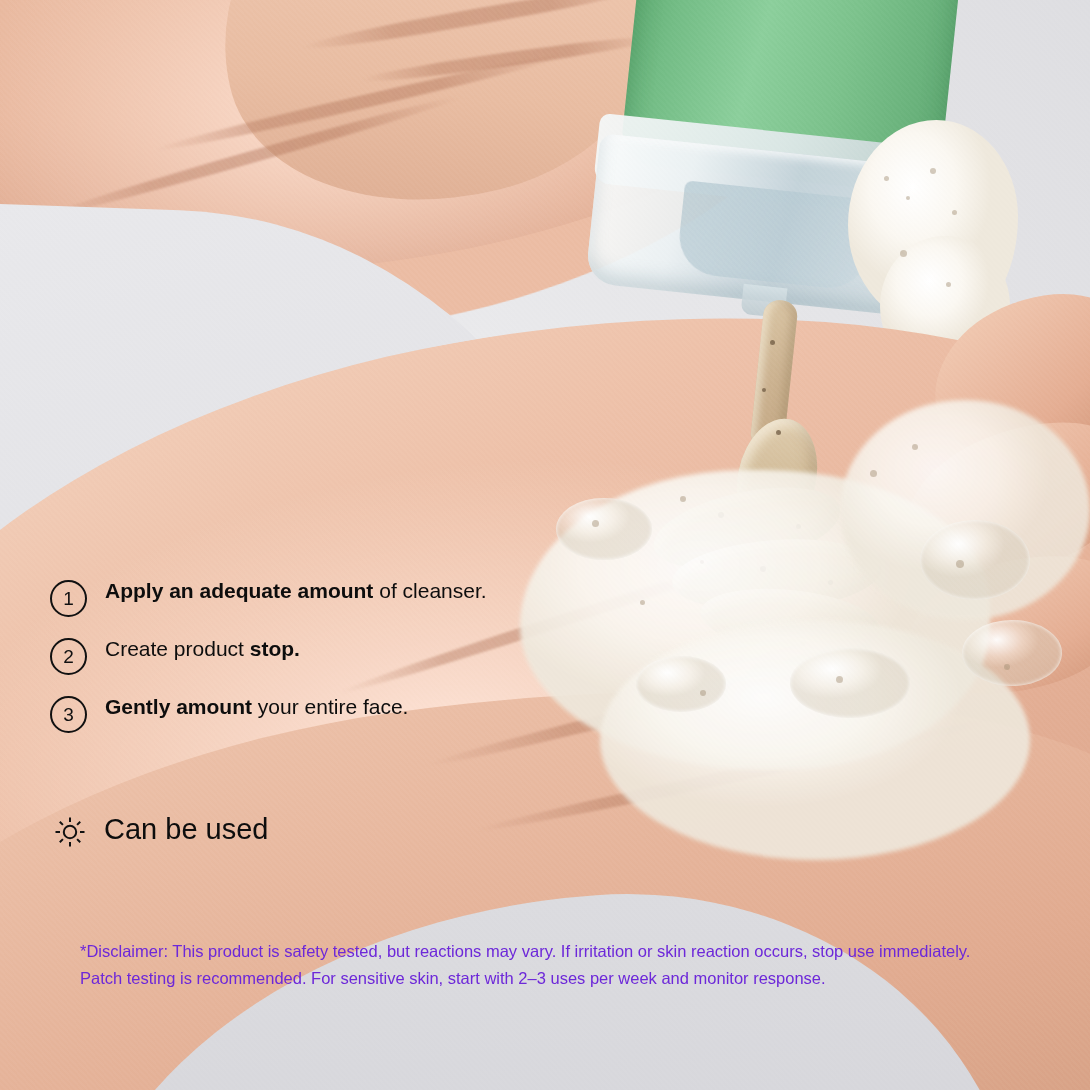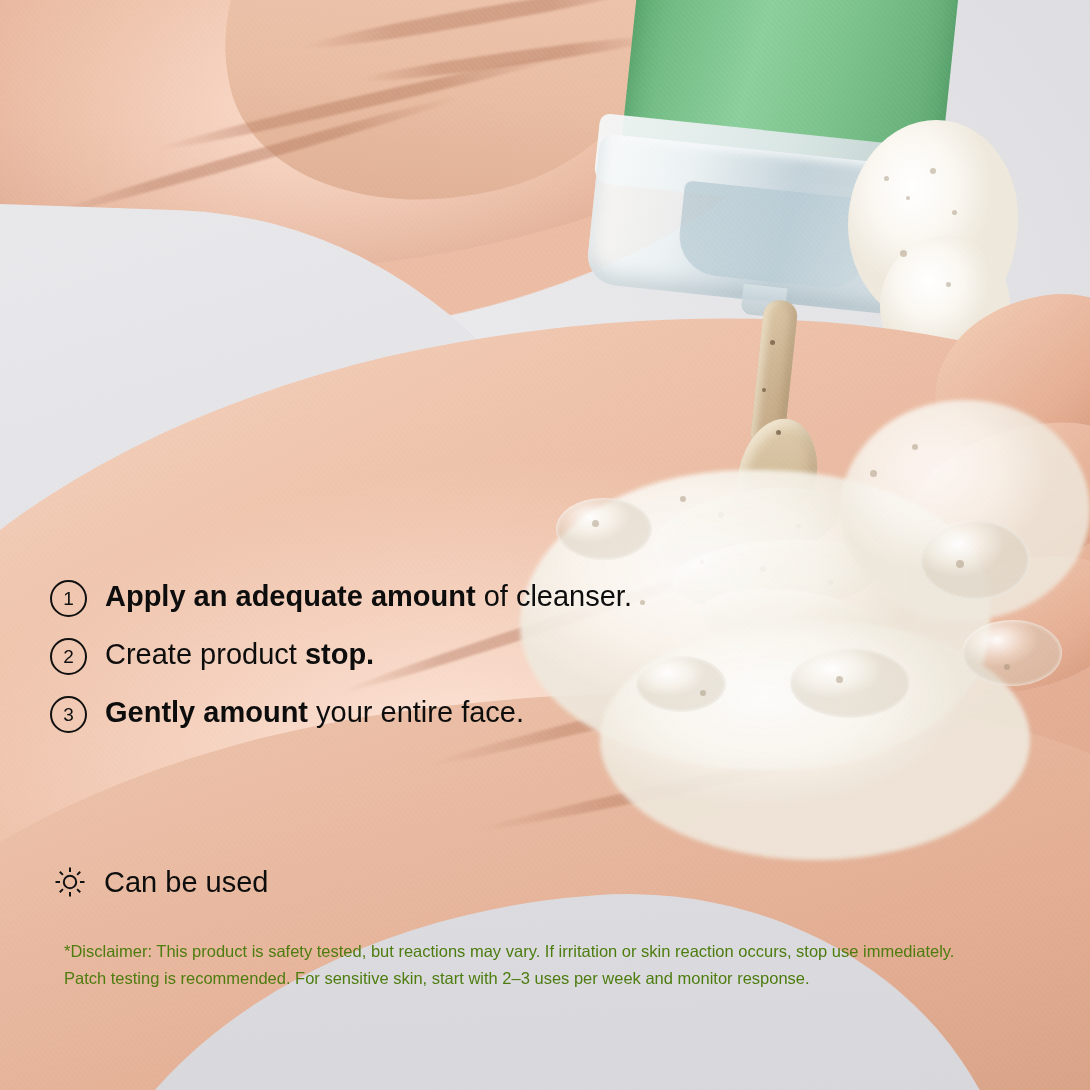--- a/index.html
+++ b/index.html
@@ -220,51 +220,51 @@
     width:33px;height:33px;
     border:2px solid #111;
     border-radius:50%;
     display:flex;align-items:center;justify-content:center;
     font-size:19px;
     color:#111;
     margin-top:3px;
   }
   .step-text{
     margin-left:18px;
-    font-size:29px;
+    font-size:21px;
     line-height:1.32;
     color:#0d0d0d;
   }
   .step-text .b{font-weight:700;}
 
   .usage{
     position:absolute;
     left:50px; top:812px;
     width:600px;
   }
-  .usage-row{display:flex;align-items:center;height:46px;margin-top:47px;}
+  .usage-row{display:flex;height:46px;}
   .usage-icon{
     flex:0 0 auto;width:40px;height:40px;
     display:flex;align-items:center;justify-content:center;
   }
   .usage-text{
     margin-left:14px;
     font-size:29px;
     color:#0d0d0d;
     line-height:1.2;
   }
   .usage-text.b{font-weight:700;}
 
   .disclaimer{
     position:absolute;
-    left:64px; top:938px;
+    left:80px; top:938px;
     width:905px;
     font-size:16.5px;
     line-height:1.62;
-    color:#4d7c0f;
+    color:#6d28d9;
   }
 </style>
 </head>
 <body>
 
 <div id="stage">
 
   <div class="photo">
     <div class="backdrop"></div>
 

